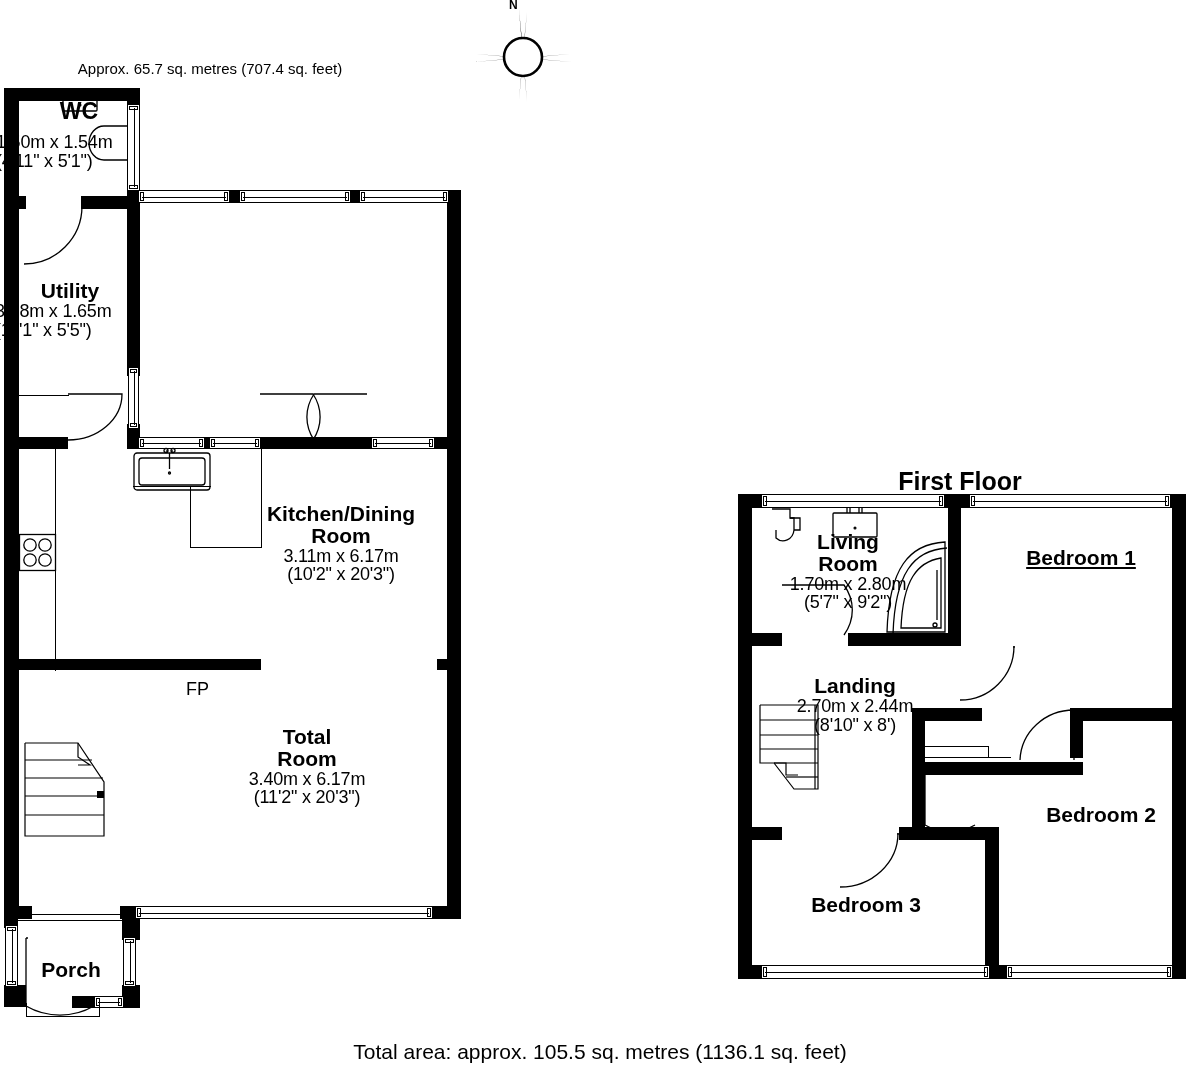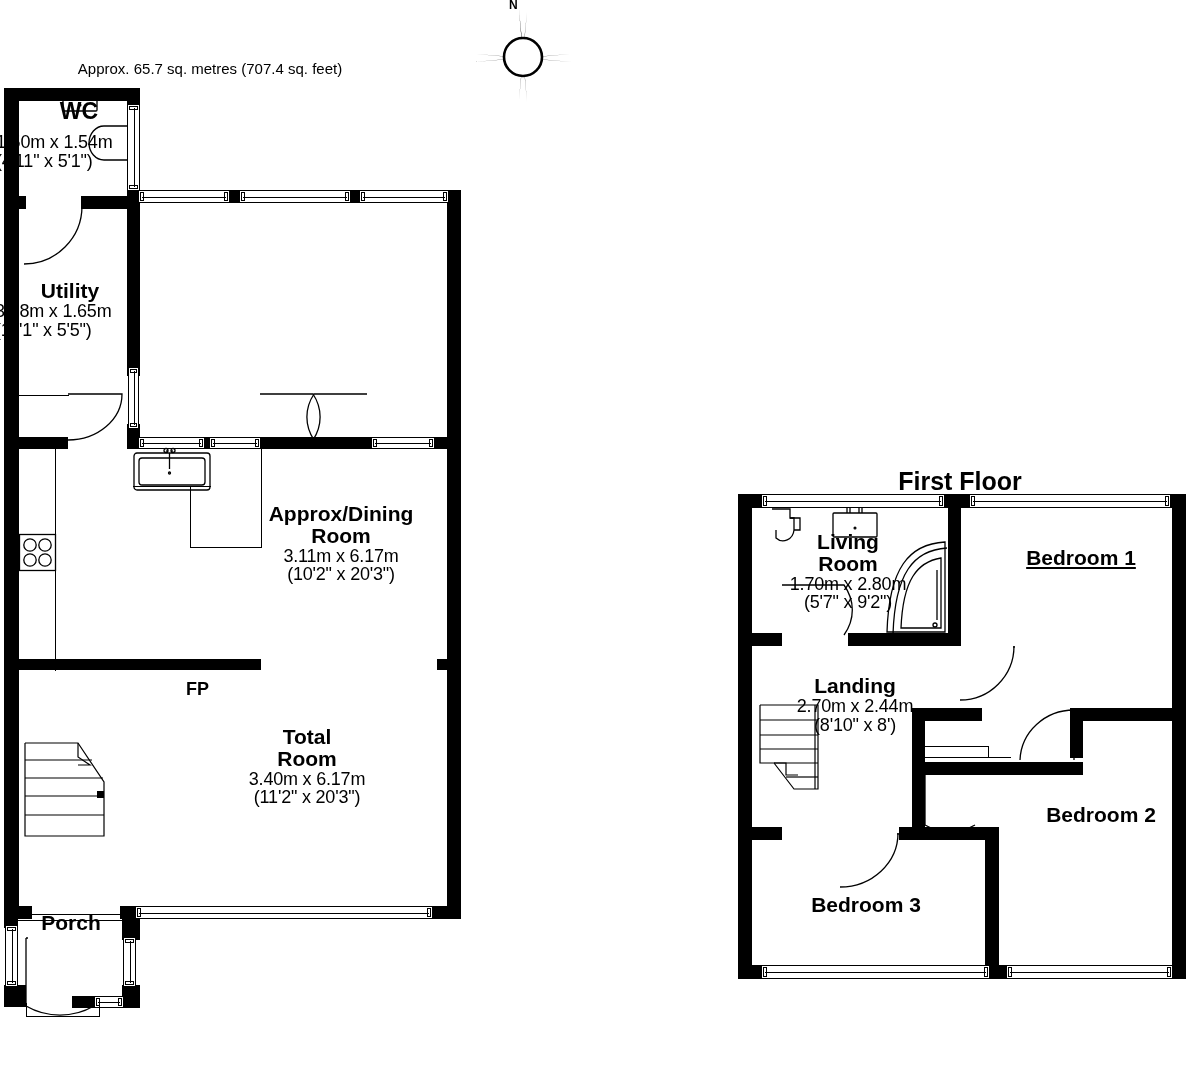--- a/index.html
+++ b/index.html
@@ -158,21 +158,21 @@
   .compass .n-letter {
     position: absolute;
     font-size: 12px;
     font-weight: bold;
     top: -2px;
     left: 41px;
   }
   .fp-label {
     position: absolute;
     font-size: 18px;
-    font-weight: bold;
+    font-weight: normal;
     white-space: nowrap;
   }
 </style>
 </head>
 <body>
 
 <div class="stage">
 
   <div class="floor-sub" style="left:0; top:54px; width:420px;margin-top:6px;">Approx. 65.7 sq. metres (707.4 sq. feet)</div>
 
@@ -391,36 +391,36 @@
   <div class="room-label" style="left:-5px; top:280px; width:150px;">
     <span class="nm">Utility</span>
   </div>
   <div class="room-label left-clip" style="left:-5px; top:302px; width:165px;">
     <span class="dim">3.38m x 1.65m</span>
     <span class="dim">(11'1" x 5'5")</span>
   </div>
 
 
   <div class="room-label" style="left:230px; top:503px; width:222px;">
-    <span class="nm">Approx/Dining</span>
+    <span class="nm">Kitchen/Dining</span>
     <span class="nm">Room</span>
     <span class="dim">3.11m x 6.17m</span>
     <span class="dim">(10'2" x 20'3")</span>
   </div>
 
   <div class="fp-label" style="left:186px; top:679px;">FP</div>
 
   <div class="room-label" style="left:196px; top:726px; width:222px;">
     <span class="nm">Total</span>
     <span class="nm">Room</span>
     <span class="dim">3.40m x 6.17m</span>
     <span class="dim">(11'2" x 20'3")</span>
   </div>
 
-  <div class="room-label" style="left:8px; top:912px; width:126px;">
+  <div class="room-label" style="left:8px; top:959px; width:126px;">
     <span class="nm">Porch</span>
   </div>
 
   <div class="floor-title" style="left:730px; top:427px; width:460px;margin-top:40px;">First Floor</div>
 
   <div class="wall" style="left:738px; top:494px; width:28px; height:14px;"></div>
   <div class="wall" style="left:940px; top:494px; width:34px; height:14px;"></div>
   <div class="wall" style="left:1166px; top:494px; width:20px; height:14px;"></div>
 
   <div class="wall" style="left:738px; top:494px; width:14px; height:485px;"></div>
@@ -559,14 +559,15 @@
   </div>
 
   <div class="room-label" style="left:995px; top:804px; width:212px;">
     <span class="nm">Bedroom 2</span>
   </div>
 
   <div class="room-label" style="left:760px; top:894px; width:212px;">
     <span class="nm">Bedroom 3</span>
   </div>
 
+  <div class="total-area" style="top:1040px;">Total area: approx. 105.5 sq. metres (1136.1 sq. feet)</div>
 
 </div>
 
 </body></html>

